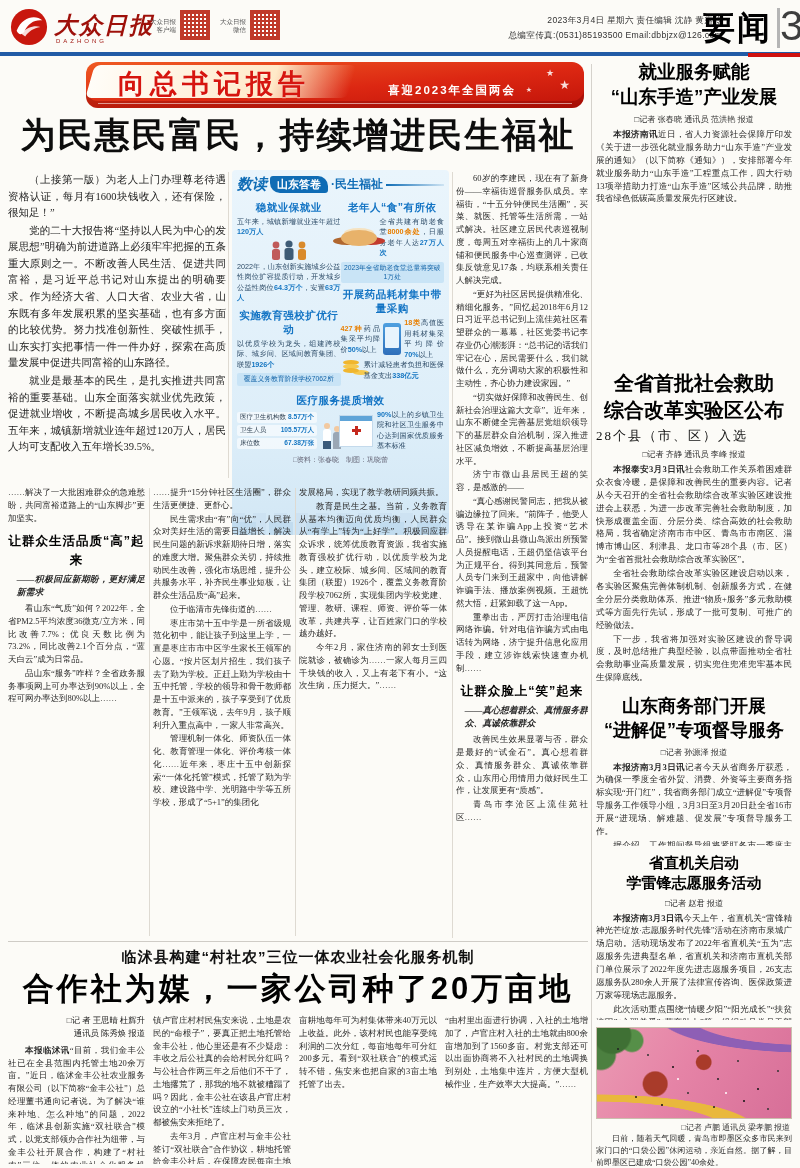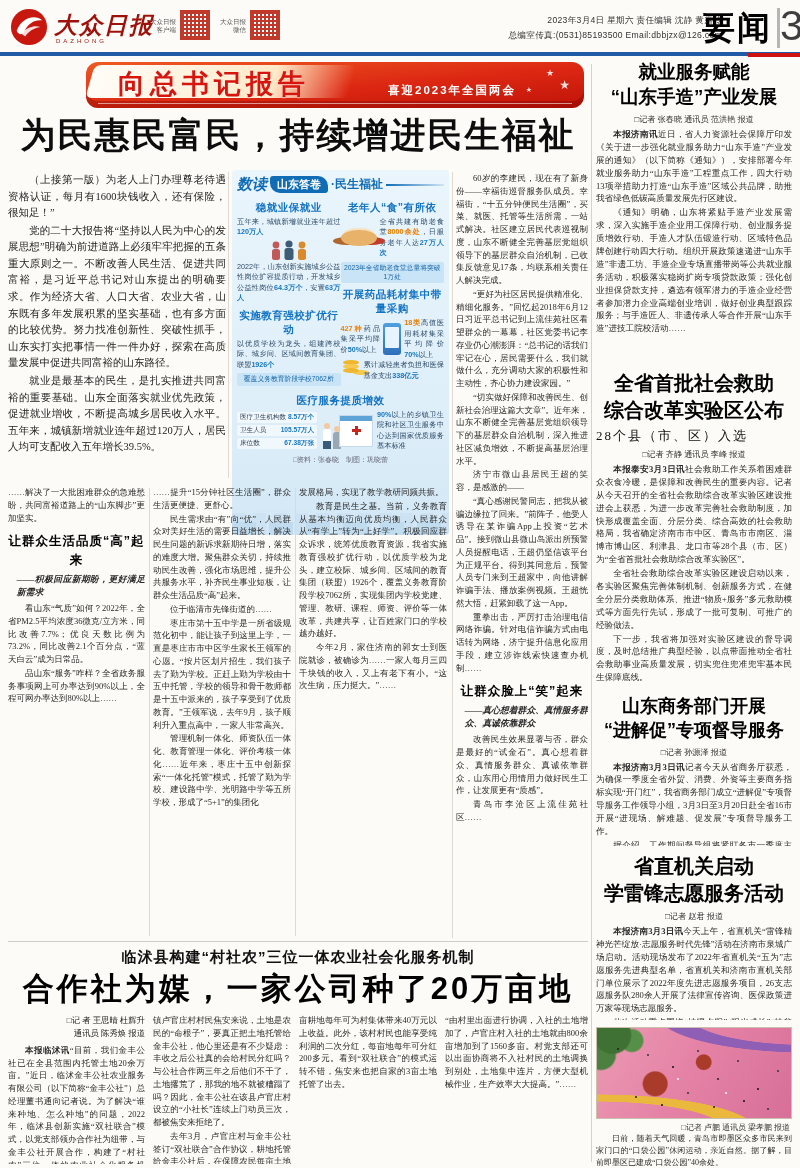--- a/index.html
+++ b/index.html
@@ -121,21 +121,21 @@
   .oldman{position:absolute;left:12px;bottom:0;width:8px;height:17px;background:#9aa7b5;border-radius:3px 3px 0 0}
   .oldman::before{content:"";position:absolute;left:1px;top:-6px;width:6px;height:6px;border-radius:50%;background:#f2c9a0}
   .ig-note{flex:1;font-size:7.2px}
   .ig-credit{text-align:center;font-size:7px;color:#667;padding-top:3px;position:relative;z-index:1}
 
   
   .sidebar{position:absolute;left:596px;top:60px;width:196px;height:1106px;overflow:hidden}
   .sb-article{overflow:hidden;margin-bottom:7px}
   .sbA1{height:303px}.sbA2{height:317px}.sbA3{height:152px}.sbA4{height:167px}
   .sb-title{font-weight:900;text-align:center;color:#000;line-height:1.35;white-space:pre-line}
-  .t1{font-size:18.5px}.t2{font-size:20px}.t3{font-size:18px}.t4{font-size:20px}
+  .t1{font-size:18.5px}.t2{font-size:20px}.t3{font-size:18px}.t4{font-size:15px}
   .sb-subtitle{font-family:"Liberation Serif",serif;font-size:13px;text-align:left;
       letter-spacing:2px;color:#111;margin-top:3px}
   .sb-byline{font-family:"Liberation Serif",serif;font-size:8.2px;text-align:center;color:#333;margin:4px 0 3px}
   .sb-body{font-family:"Liberation Serif",serif;font-size:8.6px;line-height:1.5;color:#2a2a2a;text-align:justify}
 
   .photo{width:196px;height:92px;border:1px solid #cbbfae;position:relative;overflow:hidden;background:
       radial-gradient(circle at 8% 8%,#3f7034 0 9%,rgba(0,0,0,0) 10%),
       radial-gradient(circle at 2% 30%,#4c8040 0 7%,rgba(0,0,0,0) 8%),
       radial-gradient(circle at 18% 14%,#568f48 0 6%,rgba(0,0,0,0) 7%),
       radial-gradient(circle at 30% 62%,#a93b2a 0 8%,rgba(0,0,0,0) 9%),
@@ -276,21 +276,21 @@
         </div>
         <p class="ig-note"><span class="num">90%</span>以上的乡镇卫生院和社区卫生服务中心达到国家优质服务基本标准</p>
       </div>
     </div>
     <div class="ig-credit">□资料：张春晓　制图：巩晓蕾</div>
     <div class="ig-sky"></div>
   </aside>
 
   <section class="tcol body-col col4">
     <div>
-        <p class="para">60岁的李建民，现在有了新身份——幸福街巡督服务队成员。幸福街，“十五分钟便民生活圈”，买菜、就医、托管等生活所需，一站式解决。社区建立居民代表巡视制度，山东不断健全完善基层党组织领导下的基层群众自治机制，已收集反馈意见17条，均联系相关责任人解决完成。</p>
+        <p class="para">60岁的李建民，现在有了新身份——幸福街巡督服务队成员。幸福街，“十五分钟便民生活圈”，买菜、就医、托管等生活所需，一站式解决。社区建立居民代表巡视制度，每周五对幸福街上的几十家商铺和便民服务中心巡查测评，已收集反馈意见17条，均联系相关责任人解决完成。</p>
         <p class="para">“更好为社区居民提供精准化、精细化服务。”回忆起2018年6月12日习近平总书记到上流佳苑社区看望群众的一幕幕，社区党委书记李存业仍心潮澎湃：“总书记的话我们牢记在心，居民需要什么，我们就做什么，充分调动大家的积极性和主动性，齐心协力建设家园。”</p>
         <p class="para">“切实做好保障和改善民生、创新社会治理这篇大文章”。近年来，山东不断健全完善基层党组织领导下的基层群众自治机制，深入推进社区减负增效，不断提高基层治理水平。</p>
         <p class="para">济宁市微山县居民王超的笑容，是感激的——</p>
         <p class="para">“真心感谢民警同志，把我从被骗边缘拉了回来。”前阵子，他受人诱导在某诈骗App上投资“艺术品”。接到微山县微山岛派出所预警人员提醒电话，王超仍坚信该平台为正规平台。得到其同意后，预警人员专门来到王超家中，向他讲解诈骗手法、播放案例视频。王超恍然大悟，赶紧卸载了这一App。</p>
         <p class="para">重拳出击，严厉打击治理电信网络诈骗。针对电信诈骗方式由电话转为网络，济宁提升信息化应用手段，建立涉诈线索快速查办机制……</p>
       </div>
     <h3 class="sec-heading">让群众脸上“笑”起来</h3>
     <div class="sec-dash">——真心想着群众、真情服务群众、真诚依靠群众</div>
     <div>
         <p class="para">改善民生效果显著与否，群众是最好的“试金石”。真心想着群众、真情服务群众、真诚依靠群众，山东用心用情用力做好民生工作，让发展更有“质感”。</p>
@@ -330,21 +330,20 @@
   <div class="hrule-bottom"></div>
 
   <aside class="sidebar">
 
     <article class="sb-article sbA1">
       <h2 class="sb-title t1">就业服务赋能
 “山东手造”产业发展</h2>
       <div class="sb-byline">□记者 张春晓 通讯员 范洪艳 报道</div>
       <div class="sb-body">
           <p class="para"><b class="dl">本报济南讯</b>近日，省人力资源社会保障厅印发《关于进一步强化就业服务助力“山东手造”产业发展的通知》（以下简称《通知》），安排部署今年就业服务助力“山东手造”工程重点工作，四大行动13项举措助力打造“山东手造”区域公共品牌，助推我省绿色低碳高质量发展先行区建设。</p>
-          <p class="para">《通知》明确，山东将紧贴手造产业发展需求，深入实施手造企业用工保障行动、创业服务提质增效行动、手造人才队伍锻造行动、区域特色品牌创建行动四大行动。组织开展政策速递进“山东手造”非遗工坊、手造企业专场直播带岗等公共就业服务活动，积极落实稳岗扩岗专项贷款政策；强化创业担保贷款支持，遴选有领军潜力的手造企业经营者参加潜力企业高端创业培训，做好创业典型跟踪服务；与手造匠人、非遗传承人等合作开展“山东手造”进技工院校活动……</p>
         </div>
     </article>
 
     <article class="sb-article sbA2">
       <h2 class="sb-title t2">全省首批社会救助
 综合改革实验区公布</h2>
       <div class="sb-subtitle">28个县（市、区）入选</div>
       <div class="sb-byline">□记者 齐静 通讯员 李峰 报道</div>
       <div class="sb-body">
           <p class="para"><b class="dl">本报泰安3月3日讯</b>社会救助工作关系着困难群众衣食冷暖，是保障和改善民生的重要内容。记者从今天召开的全省社会救助综合改革实验区建设推进会上获悉，为进一步改革完善社会救助制度，加快形成覆盖全面、分层分类、综合高效的社会救助格局，我省确定济南市市中区、青岛市市南区、淄博市博山区、利津县、龙口市等28个县（市、区）为“全省首批社会救助综合改革实验区”。</p>

